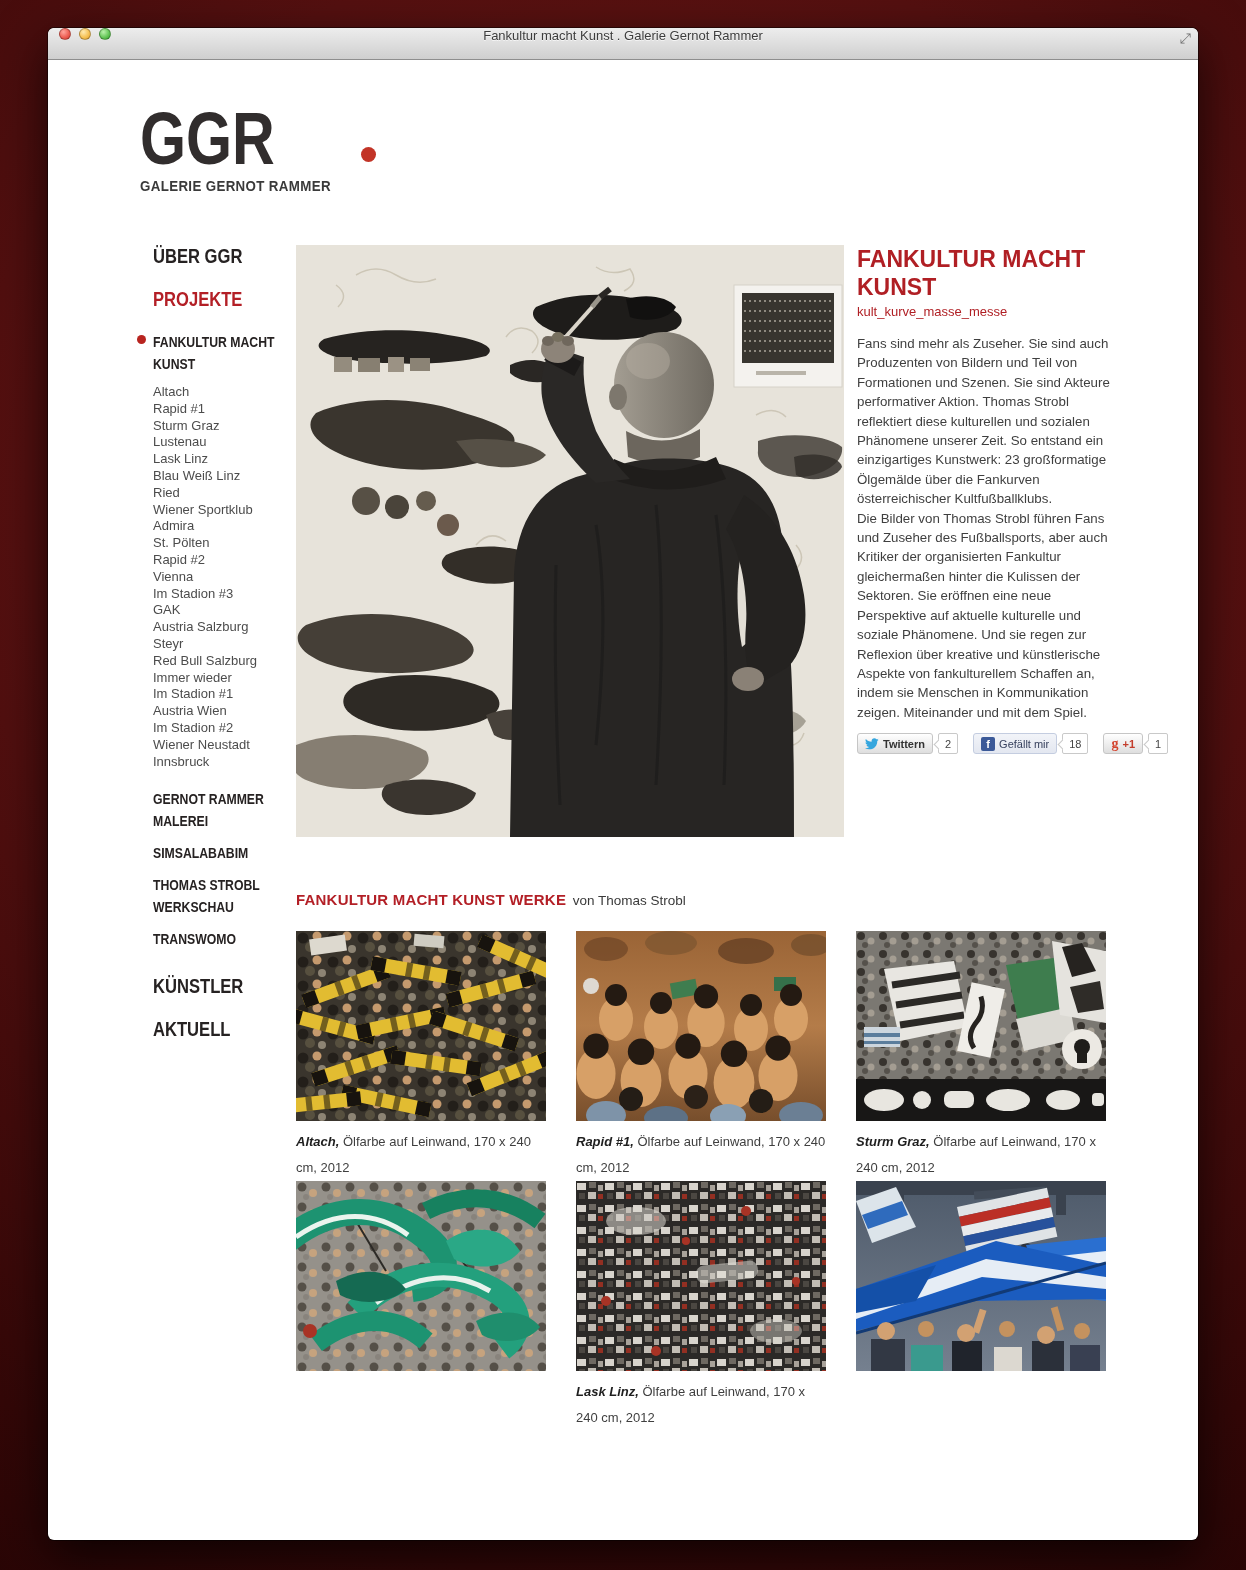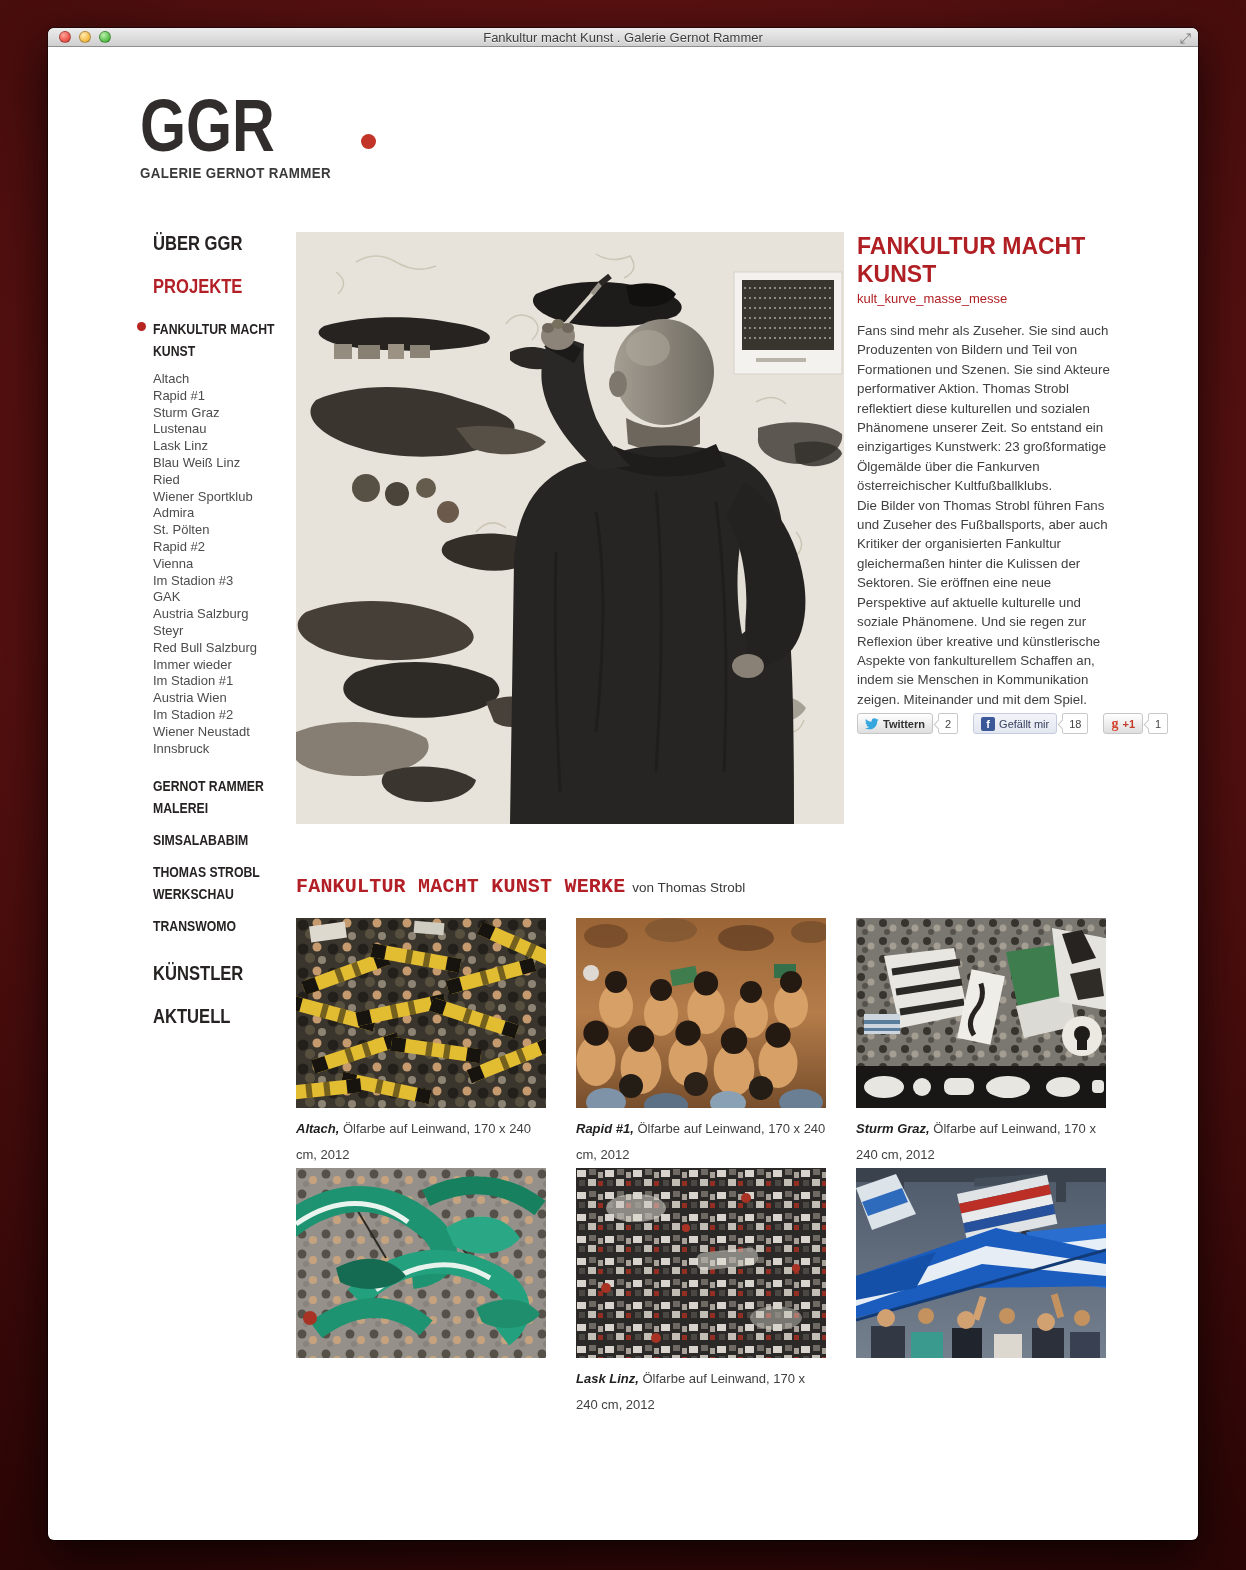--- a/index.html
+++ b/index.html
@@ -9,23 +9,23 @@
     background: radial-gradient(ellipse 120% 90% at 50% 32%, #6d1712 0%, #551010 40%, #330707 76%, #1d0303 100%);
     font-family:"Liberation Sans", sans-serif;
   }
   .window {
     position:absolute; left:48px; top:28px; width:1150px; height:1512px;
     background:#fff; border-radius:6px;
     box-shadow:0 16px 50px rgba(0,0,0,.75), 0 0 0 1px rgba(0,0,0,.45);
     overflow:hidden;
   }
   .titlebar {
-    height:19px; background:linear-gradient(#ededed,#cfcfcf);
+    height:32px; background:linear-gradient(#ededed,#cfcfcf);
     border-bottom:1px solid #8e8e8e; position:relative;
-    display:flex; align-items:center; border-radius:6px 6px 0 0;
+    display:flex; border-radius:6px 6px 0 0;
   }
   .wtitle { position:absolute; left:0; right:0; text-align:center; font-size:13px; color:#3d3d3d; text-shadow:0 1px 0 rgba(255,255,255,.7); }
   .lights { display:flex; gap:8px; padding-left:11px; z-index:2; }
   .light { width:12px; height:12px; border-radius:50%; border:1px solid rgba(0,0,0,.28); }
   .light.r { background:radial-gradient(circle at 35% 30%, #ffa49b, #ec5b50 60%, #ce3c31); }
   .light.y { background:radial-gradient(circle at 35% 30%, #ffeab0, #f5bf4f 60%, #dd9e32); }
   .light.g { background:radial-gradient(circle at 35% 30%, #baf1ab, #61c454 60%, #3ba331); }
   .resizeglyph { position:absolute; right:7px; top:2px; color:#6f6f6f; font-size:14px; }
 
   .page { padding:48px 45px 120px 92px; }
@@ -54,33 +54,33 @@
   
   .hero { display:flex; }
   .hero-photo { width:548px; height:592px; margin:0; flex:none; background:#e7e3da; }
   .hero-photo svg { display:block; width:548px; height:592px; }
   .article { width:262px; margin-left:13px; }
   .article h1 { margin:0 0 3px; font-size:23px; line-height:28px; font-weight:700; color:#b01f24; }
   .subtitle { color:#b01f24; font-size:13px; margin-bottom:15px; }
   .article p { margin:0; font-size:13.3px; line-height:19.4px; color:#3f3f3f; }
 
   
-  .social { margin-top:4px; display:flex; align-items:center; font-size:11px; }
+  .social { margin-top:11px; display:flex; align-items:center; font-size:11px; }
   .sbtn { display:inline-flex; align-items:center; gap:4px; height:21px; padding:0 7px; border:1px solid #c6c6c6; border-radius:3px; background:linear-gradient(#fff,#dedede); font-weight:700; color:#333; cursor:pointer; white-space:nowrap; }
   .sbtn.fb { background:linear-gradient(#f2f4f9,#e3e7f0); border-color:#c4cde0; font-weight:400; color:#37415e; }
   .scount { display:inline-flex; align-items:center; height:21px; padding:0 6px; margin-left:5px; border:1px solid #c9c9c9; border-radius:2px; background:#fff; color:#444; position:relative; font-weight:400; }
   .scount::before { content:""; position:absolute; left:-4px; top:7px; width:6px; height:6px; background:#fff; border-left:1px solid #c9c9c9; border-bottom:1px solid #c9c9c9; transform:rotate(45deg); }
   .sgroup { display:inline-flex; align-items:center; margin-right:15px; }
   .fb-f { display:inline-flex; align-items:center; justify-content:center; width:14px; height:14px; background:#3b5998; color:#fff; font-weight:700; font-size:11px; border-radius:2px; }
   .gplus-g { color:#d4442f; font-weight:700; font-size:14px; font-family:"Liberation Serif", serif; }
   .sbtn.gp { color:#c33d2c; font-weight:700; }
 
   
   .works-heading { margin:46px 0 20px; font-weight:400; }
-  .works-heading .redb { color:#b31f26; font-weight:700; font-size:20px; letter-spacing:.2px;font-family:Liberation Mono, monospace; }
+  .works-heading .redb { color:#b31f26; font-weight:700; font-size:15px; letter-spacing:.2px; }
   .works-heading .byline { color:#3a3a3a; font-size:13.5px; }
   .works-grid { display:grid; grid-template-columns:repeat(3,250px); column-gap:30px; }
   .work { margin:0; }
   .work svg { display:block; width:250px; height:190px; cursor:pointer; }
   .caption { margin-top:8px; font-size:13px; line-height:26px; color:#3f3f3f; }
   .caption b { color:#1f1f1f;font-style:italic; }
 </style>
 </head>
 <body>
 

